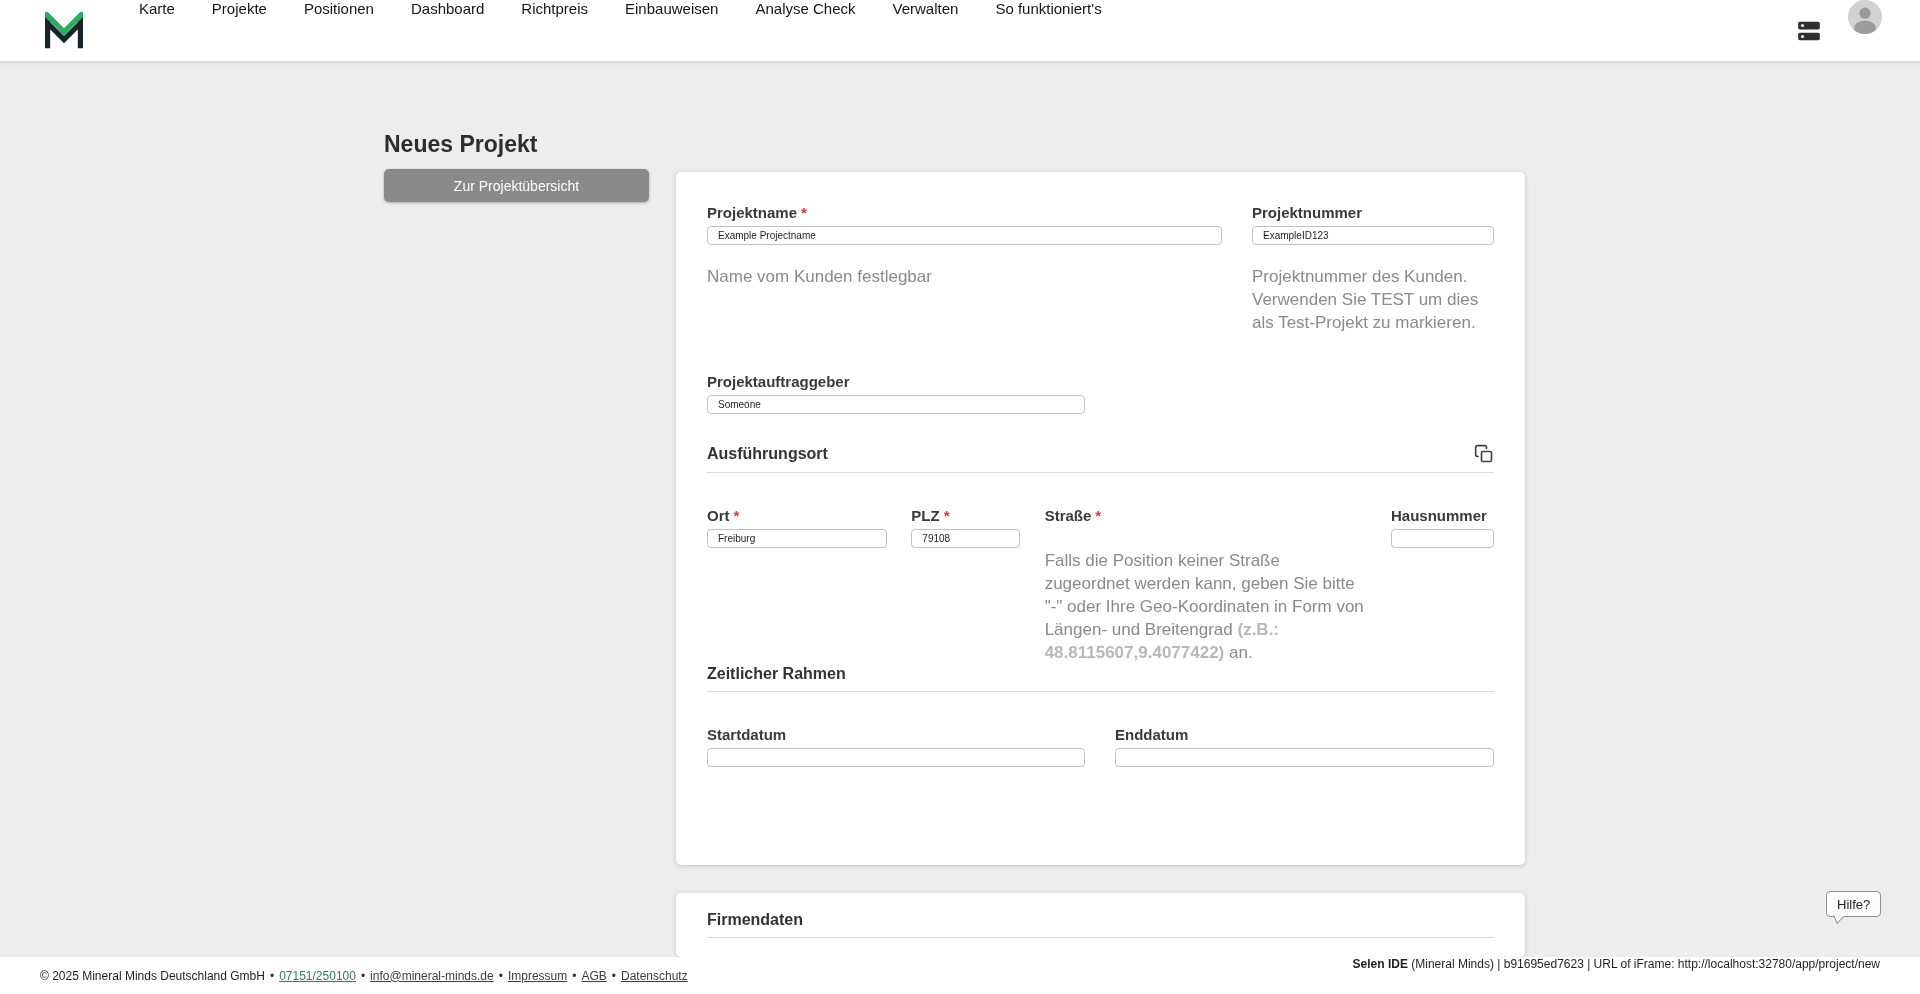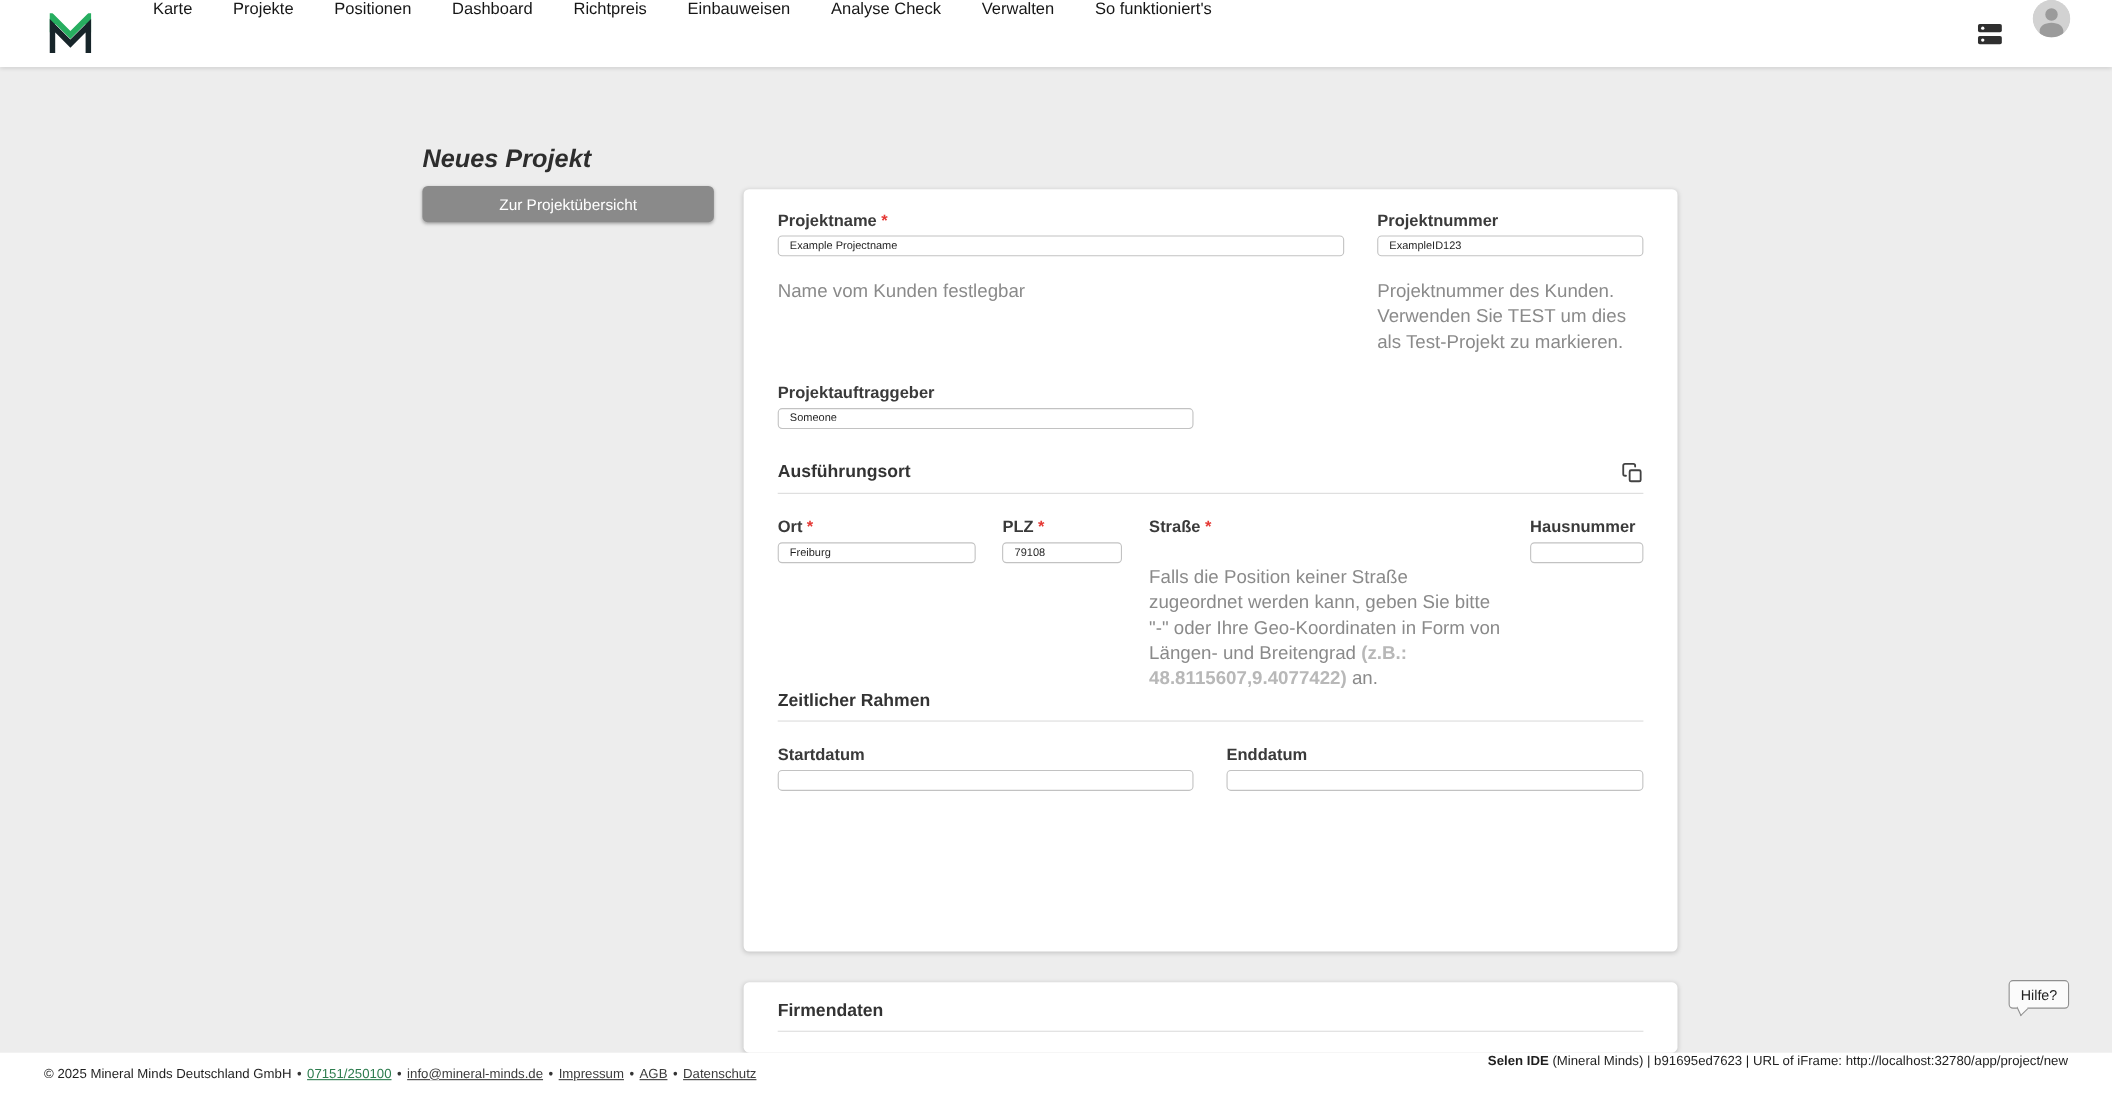--- a/index.html
+++ b/index.html
@@ -17,21 +17,21 @@
     padding:0 38px 0 45px; box-shadow:0 1px 4px rgba(0,0,0,.16); z-index:30;
   }
   .logo { display:flex; align-items:center; cursor:pointer; }
   .nav-links { display:flex; gap:37px; margin-left:56px; font-size:15px; color:#161616; }
   .nav-link { cursor:pointer; white-space:nowrap; }
   .nav-spacer { flex:1; }
   .icon-btn { display:flex; align-items:center; justify-content:center; margin-left:24px; cursor:pointer; }
   .avatar { width:34px; height:34px; border-radius:50%; overflow:hidden; background:#d2d2d2; }
 
   
-  .page-title { position:absolute; left:384px; top:116px; font-size:23px; font-weight:700; color:#2d2d2d;font-style:italic; }
+  .page-title { position:absolute; left:384px; top:116px; font-size:23px; font-weight:700; color:#2d2d2d; }
   .back-btn {
     position:absolute; left:384px; top:169px; width:265px; height:33px;
     background:#8a8a8a; color:#fff; border:none; border-radius:5px;
     font-size:14px; font-family:inherit; cursor:pointer;
     box-shadow:0 1px 3px rgba(0,0,0,.3);
   }
 
   .card {
     position:absolute; background:#fff; border-radius:5px;
     box-shadow:0 1px 5px rgba(0,0,0,.18);
@@ -41,21 +41,21 @@
 
   
   .form-row { display:flex; gap:30px; align-items:flex-start; }
   .loc-row { justify-content:space-between; gap:0; }
   .mb1 { margin-bottom:26px; }
   .mb2 { margin-bottom:20px; }
   .mb3 { margin-bottom:30px; }
   .mt30 { margin-top:30px; }
 
   .field { display:flex; flex-direction:column; }
-  .field label { font-size:15px; font-weight:700; color:#3a3a3a; margin-bottom:5px; white-space:nowrap; }
+  .field label { font-size:15px; font-weight:700; color:#3a3a3a; margin-bottom:5px; white-space:nowrap;margin-top:12px; }
   .req { color:#e53935; margin-left:4px; font-weight:700; }
 
   .tinput {
     height:19px; width:100%; border:1px solid #c2c2c2; border-radius:4px;
     background:#fff; padding:0 10px; font-size:10px; color:#1f1f1f;
     font-family:Liberation Sans, sans-serif; outline:none;
   }
   .tinput:disabled { background:#e2e2e2; border-color:#cfcfcf; color:#555; }
   .tinput::placeholder { color:#9e9e9e; }
   .tinput.focused { border:2px solid #1976d2; padding:0 9px; }

